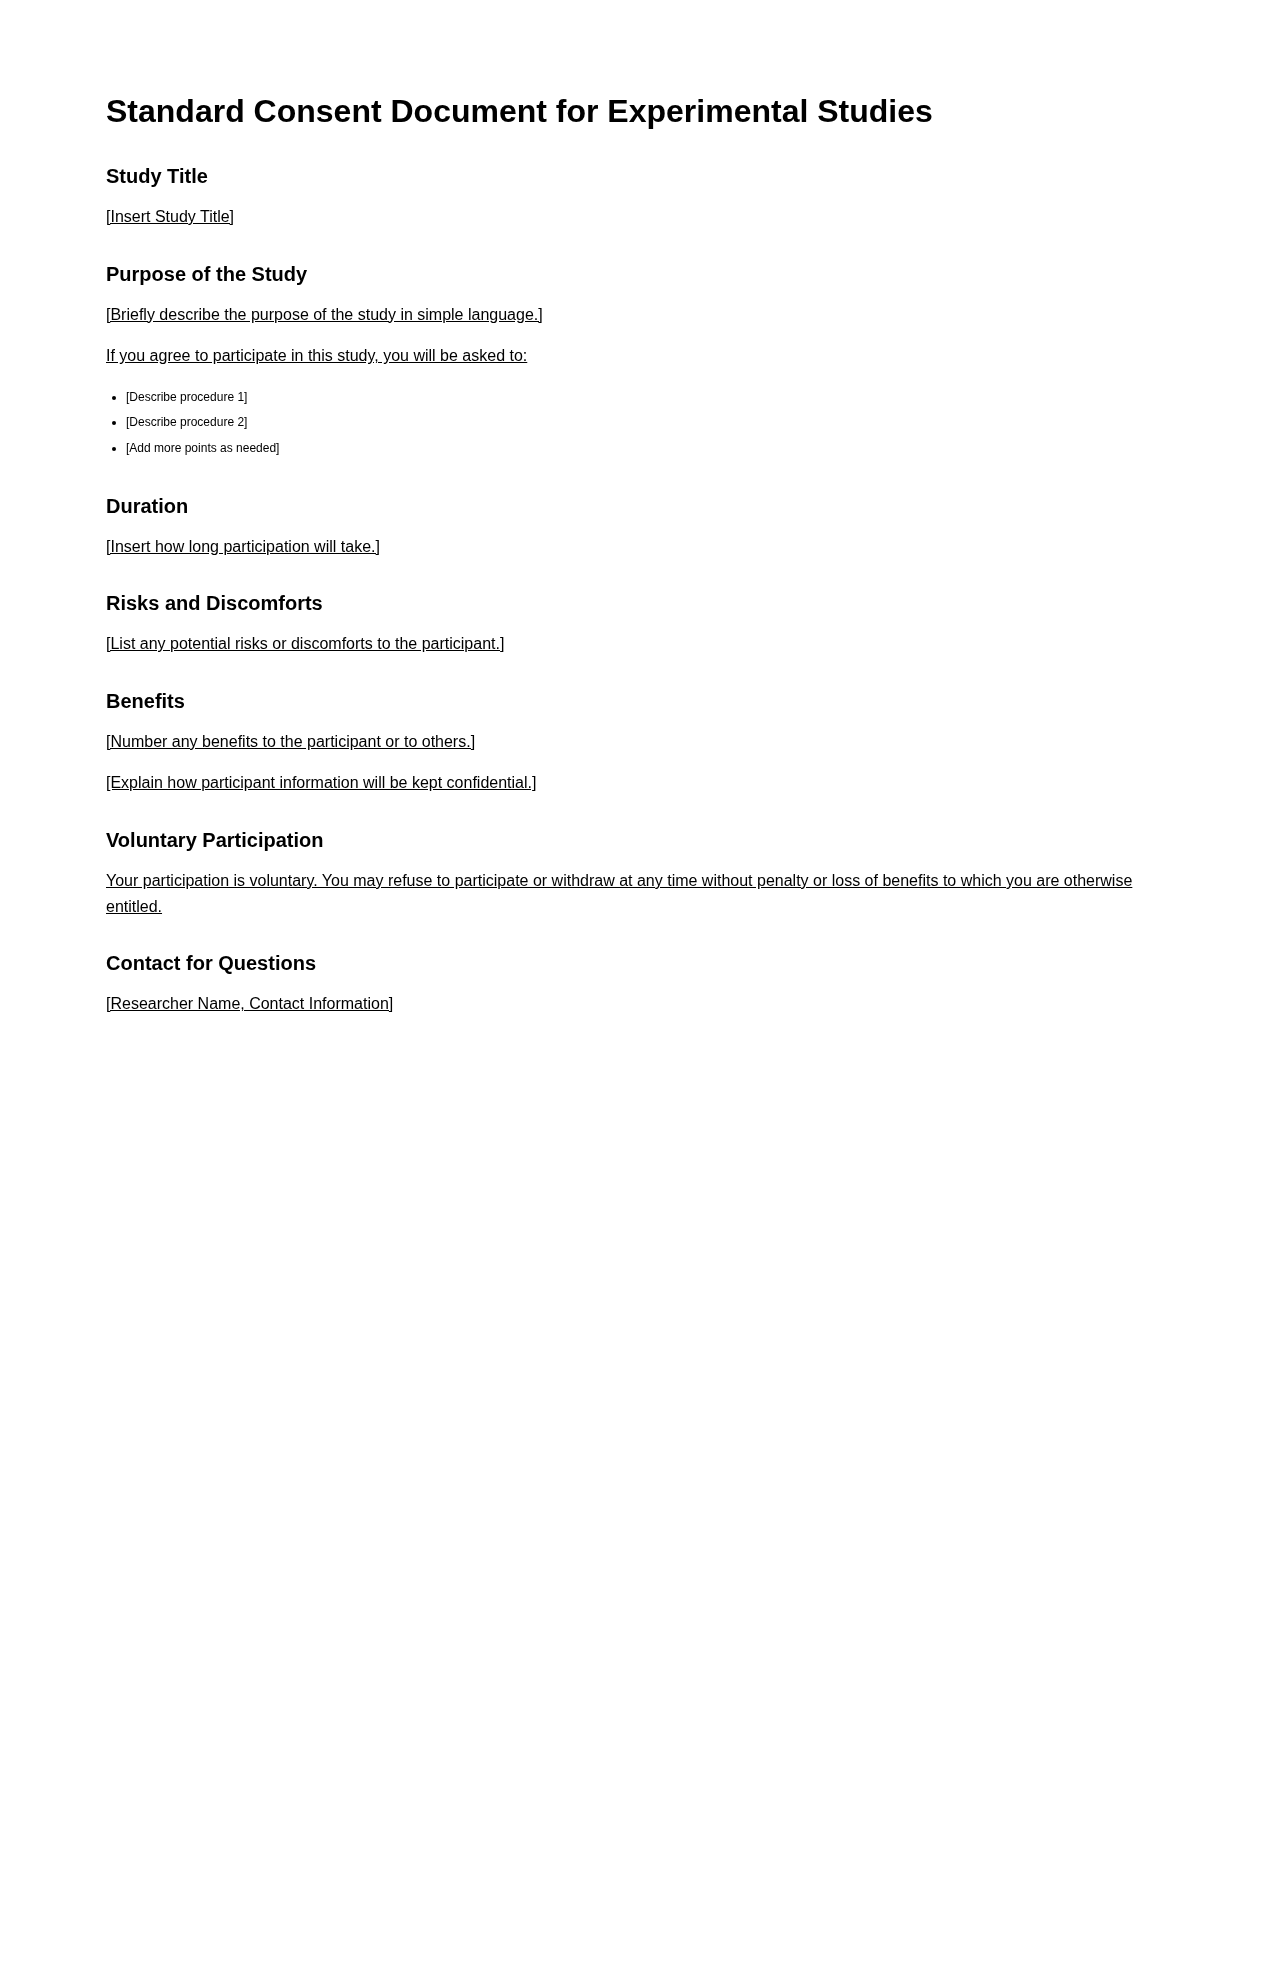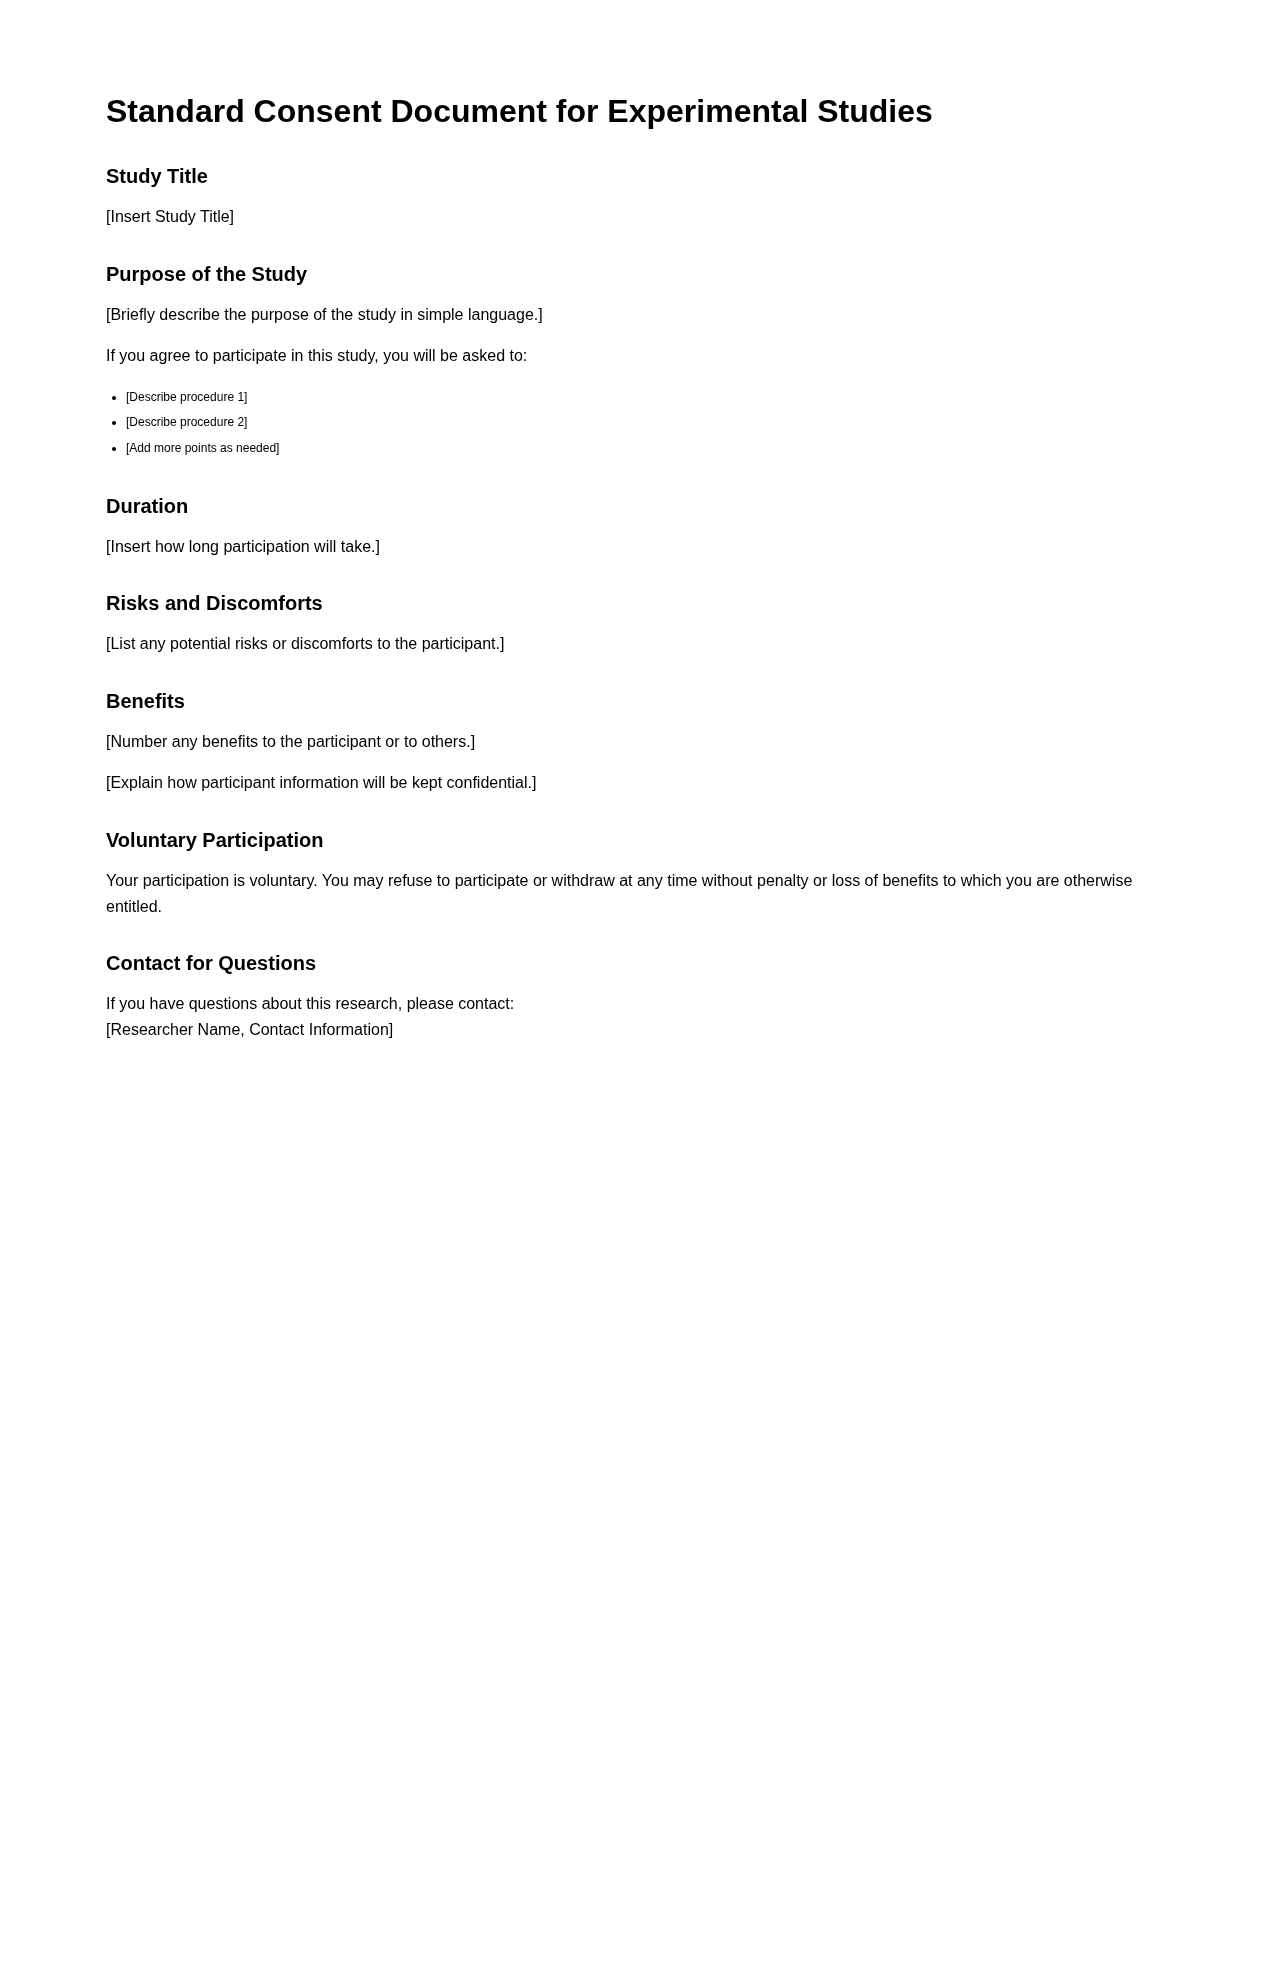--- a/index.html
+++ b/index.html
@@ -39,20 +39,21 @@
       font-size: 20px;
       line-height: 24px;
       font-weight: bold;
       margin: 32px 0 16px 0;
     }
     h1 + section h2 { margin-top: 0; }
     p {
       font-size: 16px;
       line-height: 25.6px;
       margin: 0 0 16px 0;
+      text-decoration: underline;
     }
     .line { display: block; }
     ul {
       margin: 0 0 16px 0;
       padding-left: 20px;
       font-size: 12px;
       line-height: 25.6px;
     }
     li { margin: 0; }
   </style>
@@ -104,19 +105,18 @@
     </section>
 
     <section>
       <h2>Voluntary Participation</h2>
       <p>Your participation is voluntary. You may refuse to participate or withdraw at any time without penalty or loss of benefits to which you are otherwise entitled.</p>
     </section>
 
     <section>
       <h2>Contact for Questions</h2>
       <p>
-        <span class="line">If you have questions about this research, please contact:</span>
         <span class="line">[Researcher Name, Contact Information]</span>
       </p>
     </section>
 
   </div>
 </div>
 
 </body></html>

